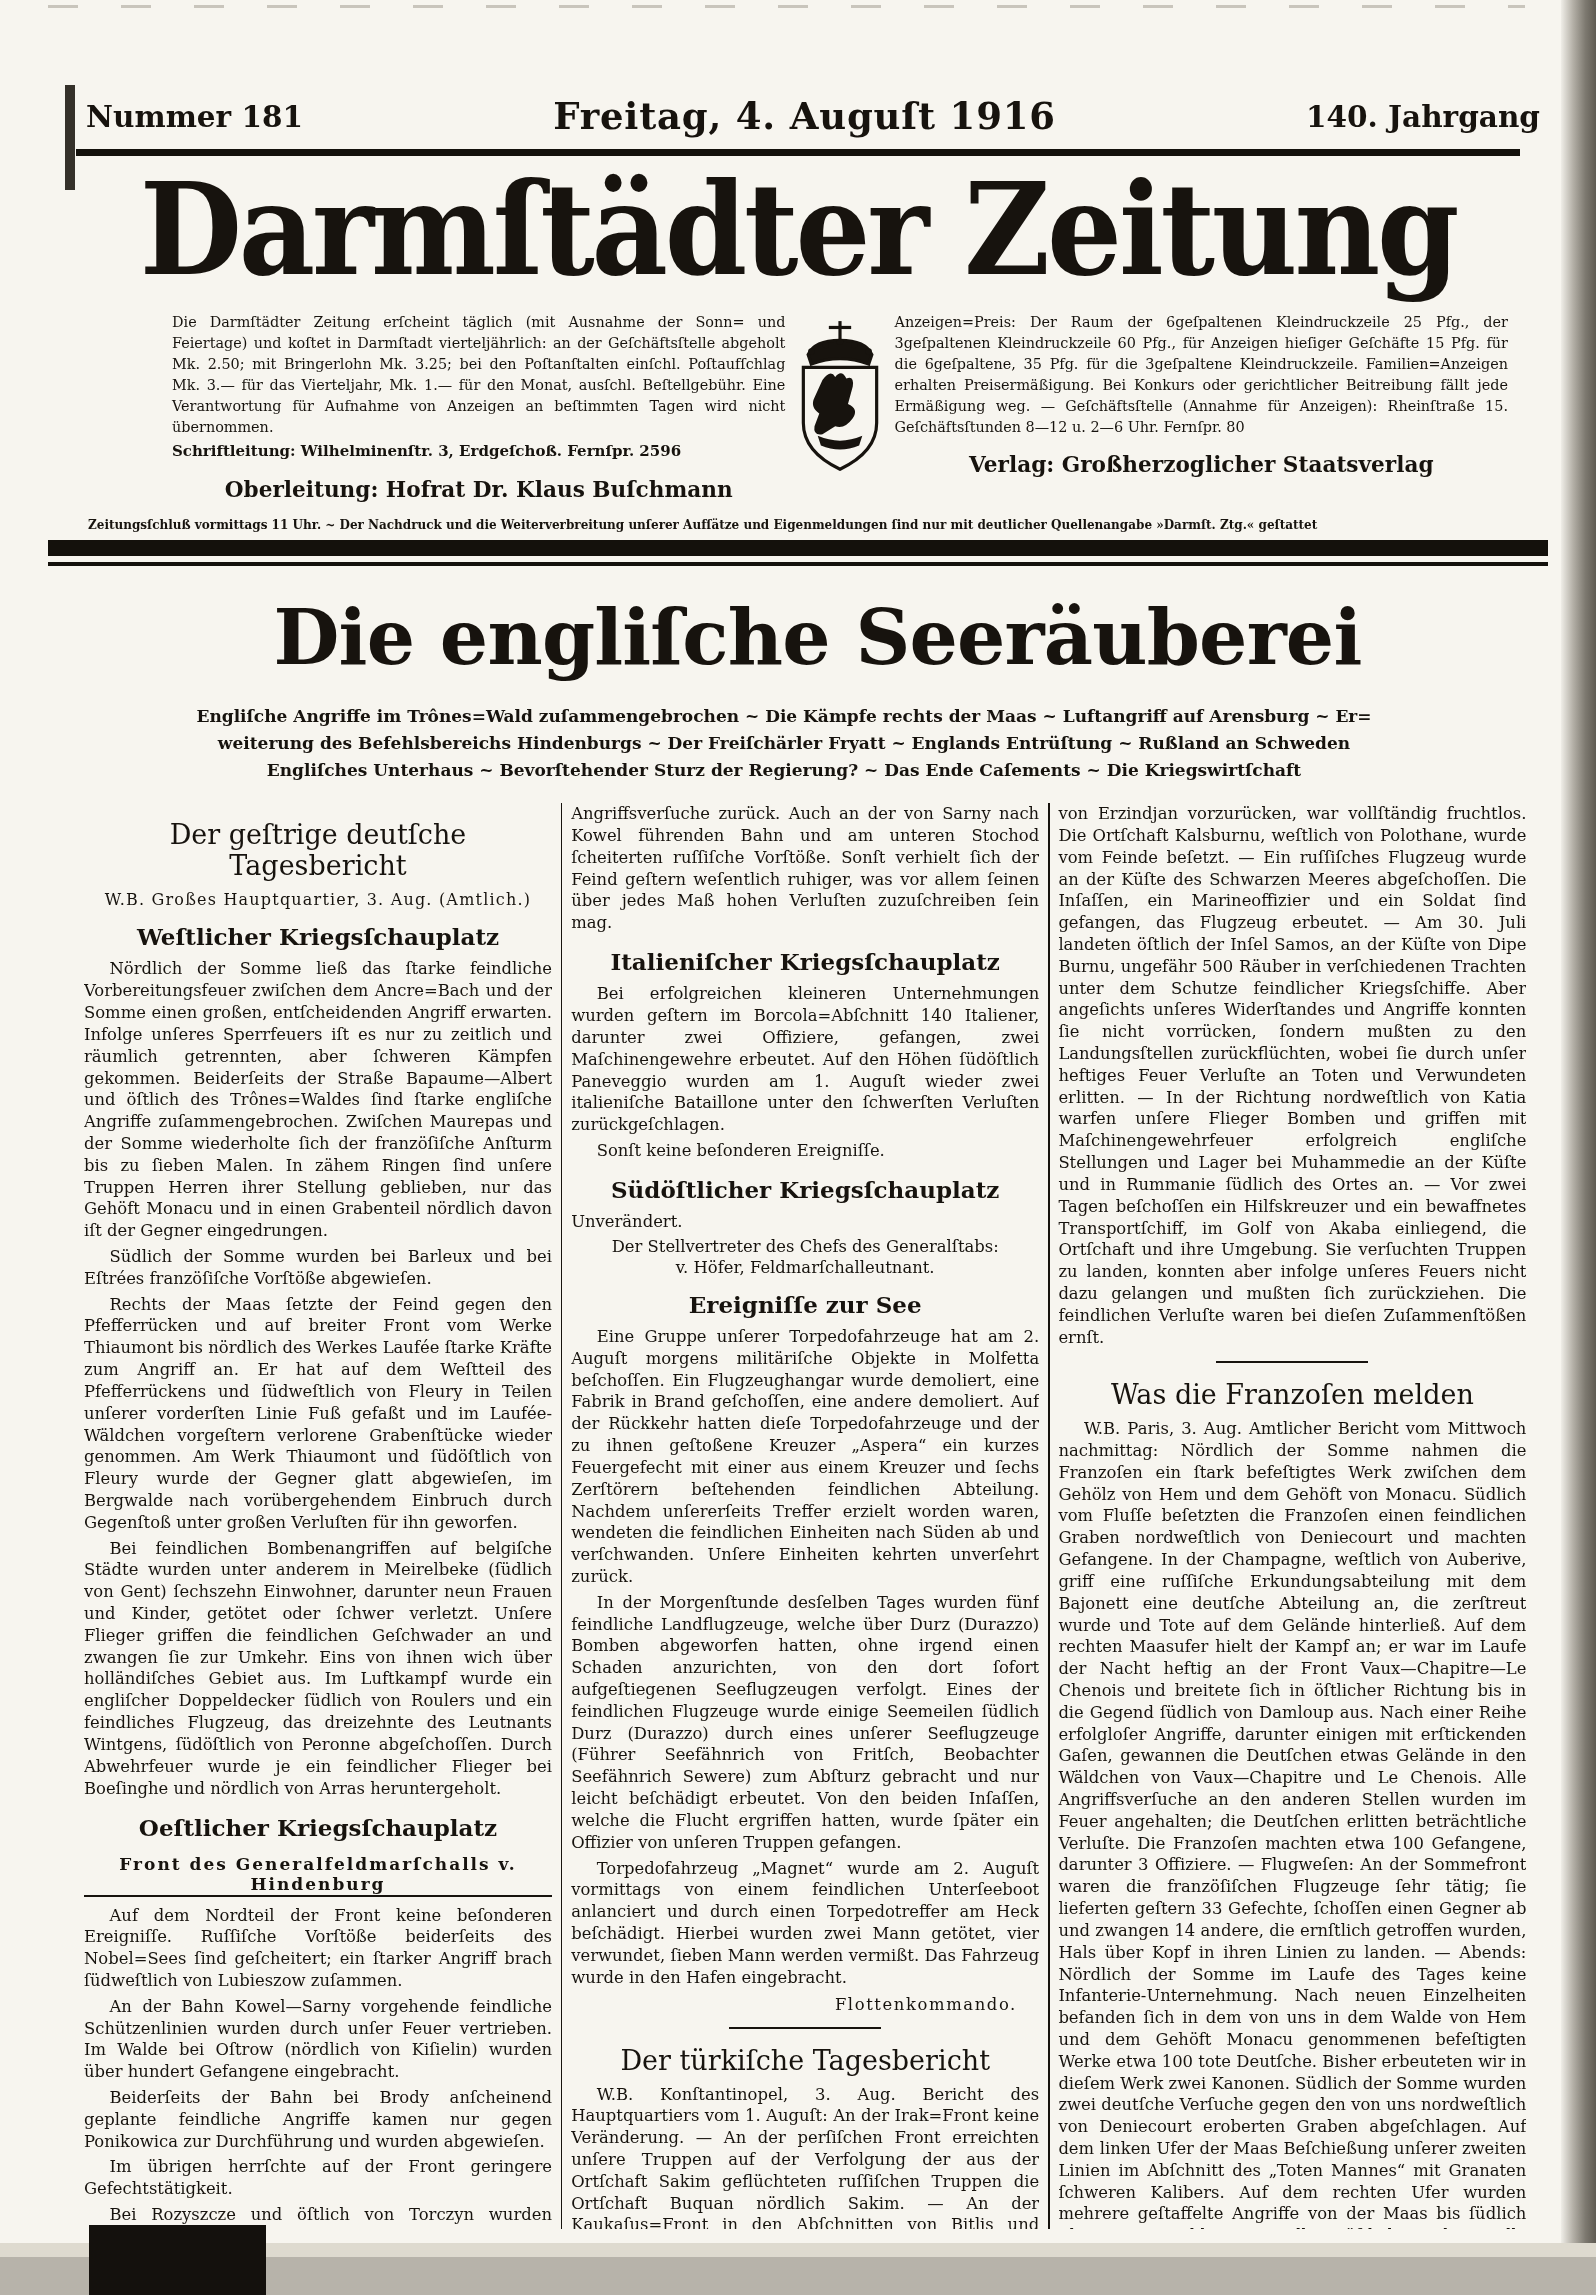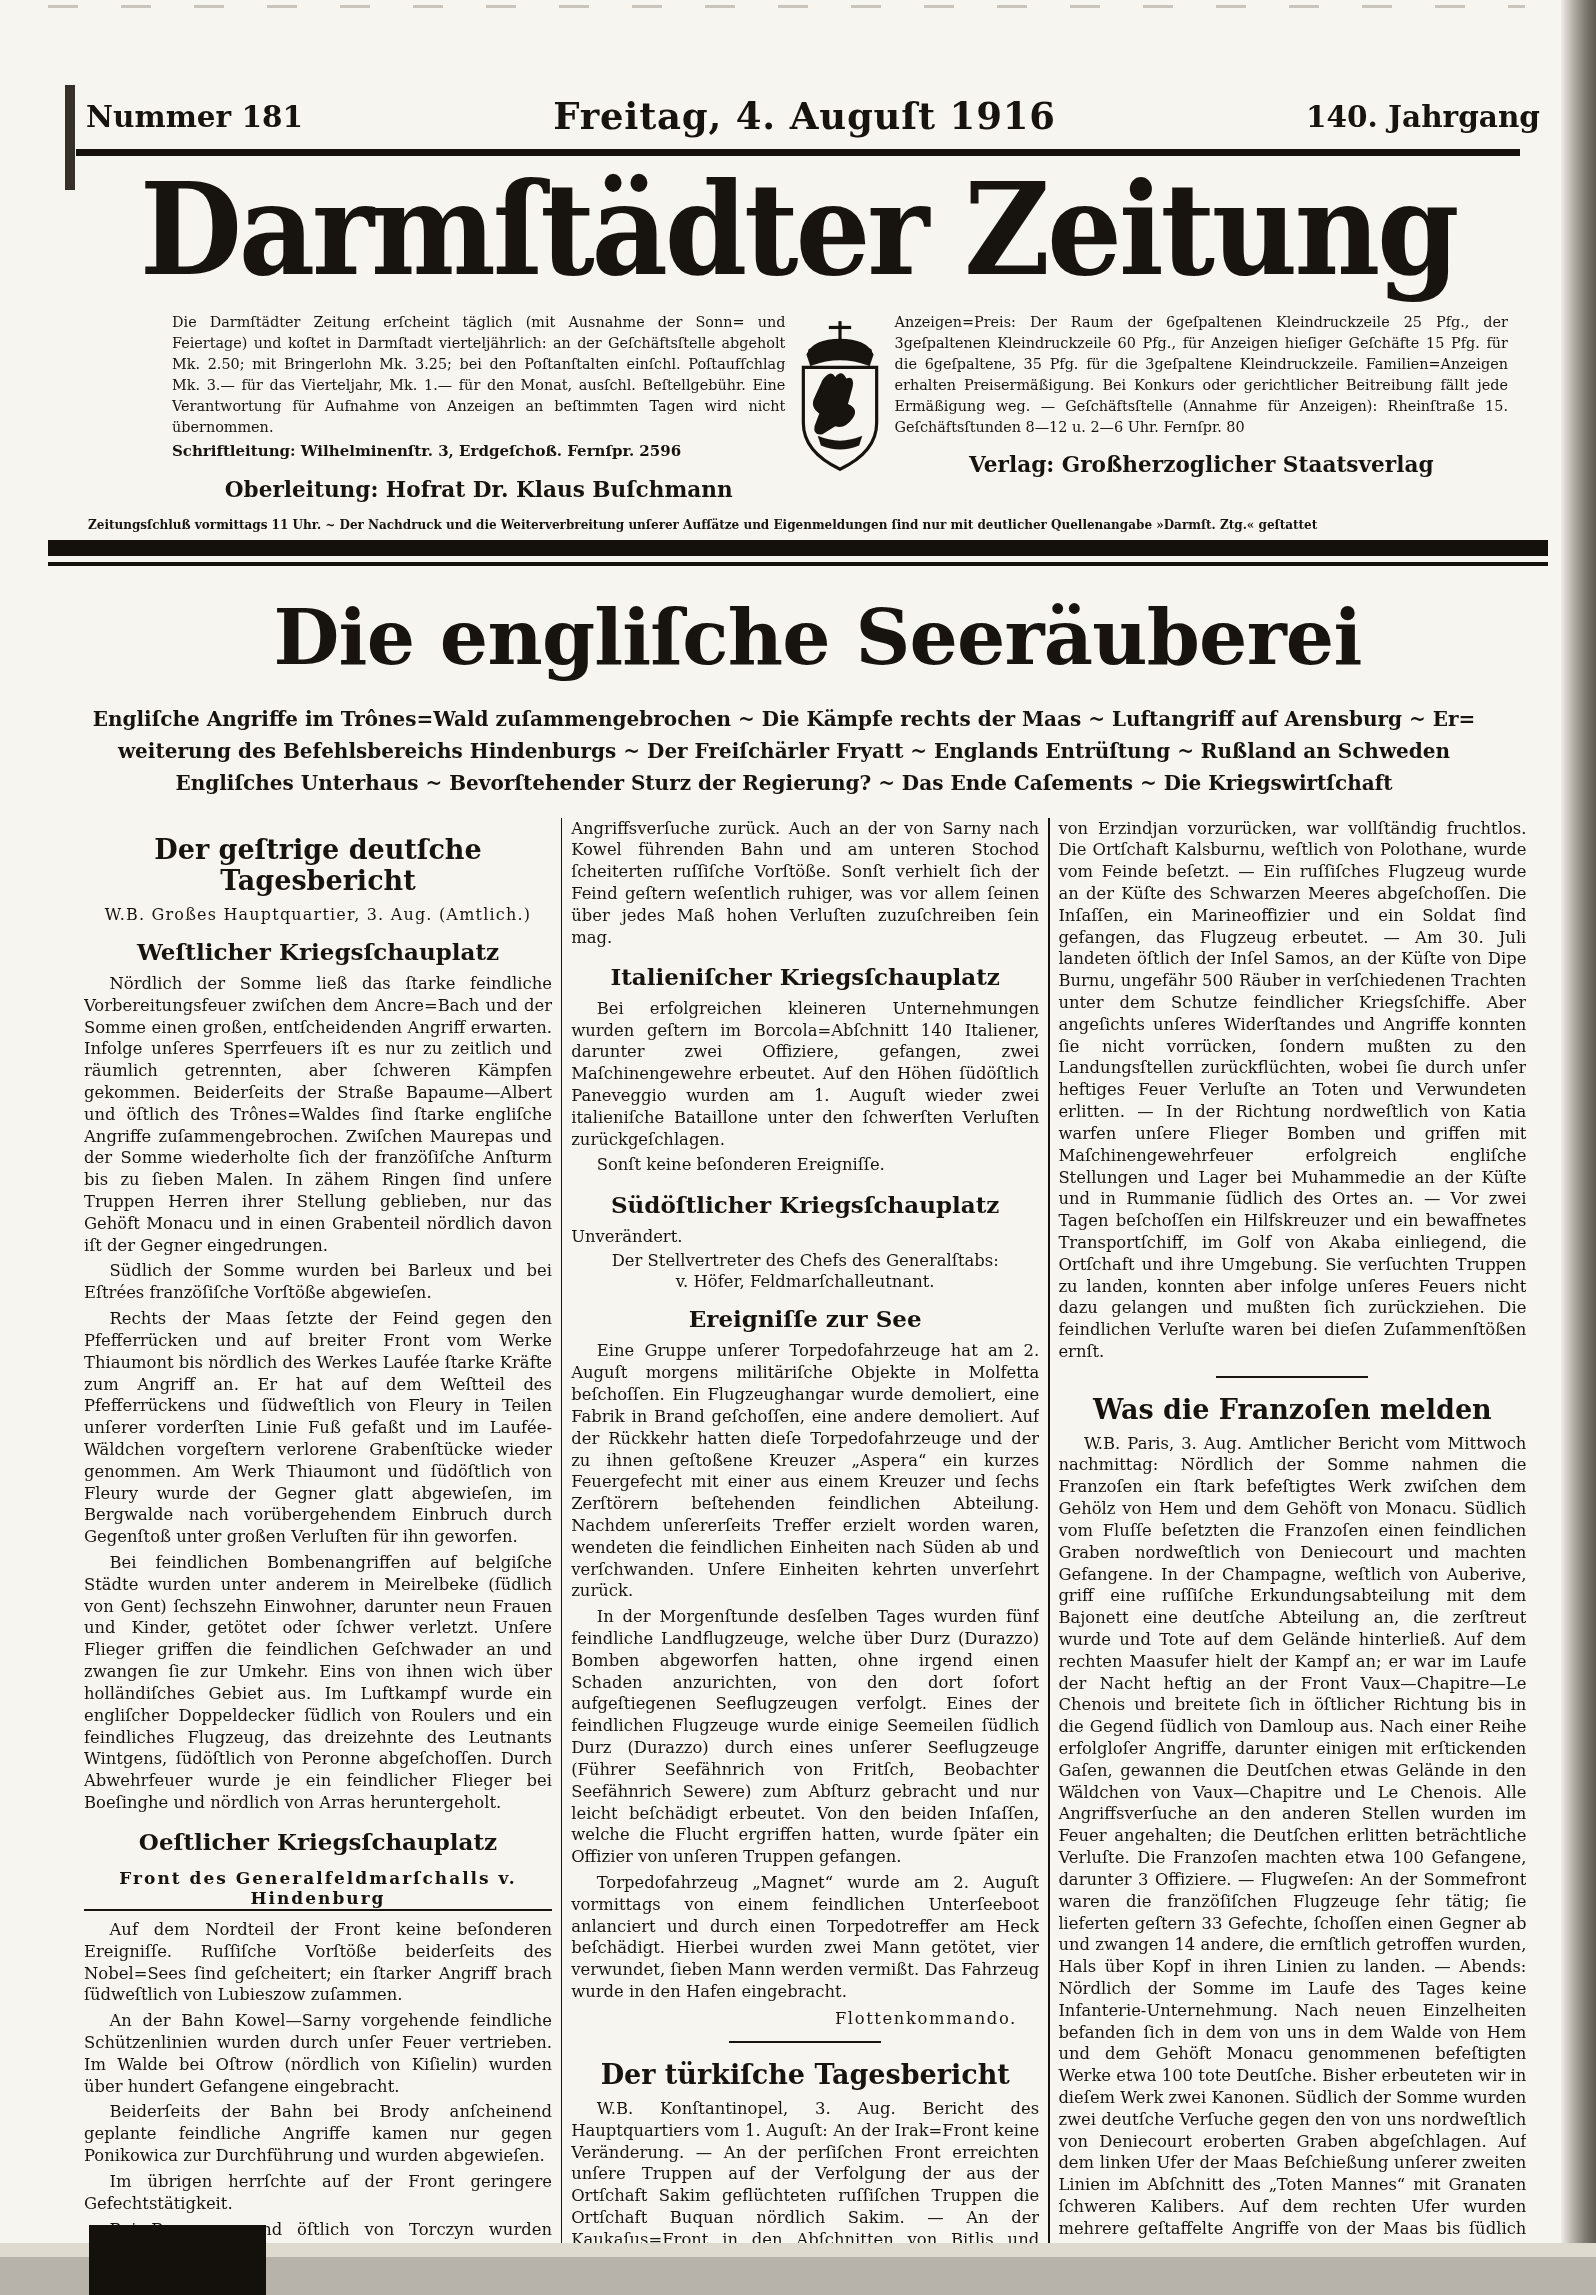--- a/index.html
+++ b/index.html
@@ -34,27 +34,27 @@
   .imp-line2{margin-top:3.2px;font-weight:bold;font-size:15px;}
   .imp-line3{margin-top:11.2px;text-align:center;font-weight:bold;font-size:21.6px;}
   .crest-wrap{width:120px;display:flex;justify-content:center;padding-top:3.2px;}
   
   .notice{padding:12.8px 88px 0 88px;font-size:12px;font-weight:bold;}
   .rule-double-a{height:16px;background:#14110c;margin:8px 48px 0 48px;}
   .rule-double-b{height:4px;background:#14110c;margin:5.6px 48px 0 48px;}
   
   .headline{text-align:center;font-size:76px;font-weight:bold;letter-spacing:-0.8px;margin-top:27px;padding-left:39px;}
   .subheads{padding:21px 72px 0 44px;text-align:center;font-weight:bold;
-    font-size:20px;line-height:1.6;}
+    font-size:17px;line-height:1.6;}
   
   .columns{display:flex;align-items:stretch;padding:19px 46px 0 84px;height:1426px;overflow:hidden;}
   .col{width:468px;overflow:hidden;}
   .colrule{width:1.6px;background:#17130e;margin:0 8.8px;}
   .blk{margin:0 0 4px 0;}
-  .blk-h1{font-size:27px;font-weight:bold;text-align:center;margin:16px 0 8px;}
+  .blk-h1{font-size:27px;font-weight:normal;text-align:center;margin:16px 0 8px;}
   .blk-h2{font-size:23px;font-weight:bold;text-align:center;margin:14.4px 0 8px;}
   .blk-h3u{font-size:17px;font-weight:bold;text-align:center;letter-spacing:2px;
     border-bottom:2px solid #17130e;padding-bottom:1px;margin:12.8px 0 8px;}
   .blk-date{font-size:16px;text-align:center;letter-spacing:1.2px;margin:9px 0 8px;}
   .blk-p{font-size:16.4px;line-height:1.33;text-align:justify;text-indent:25.5px;}
   .blk-pc{font-size:16.4px;line-height:1.33;text-align:justify;text-indent:0;}
   .blk-sig{font-size:16.4px;text-align:right;letter-spacing:1.6px;padding-right:22.3px;margin:6.4px 0 3.2px;}
   .blk-center{font-size:16.4px;text-align:center;margin:1.6px 0;}
   .blk-hr{width:152px;height:0;border-top:2px solid #17130e;margin:12.8px auto 9.6px;}
 </style>

